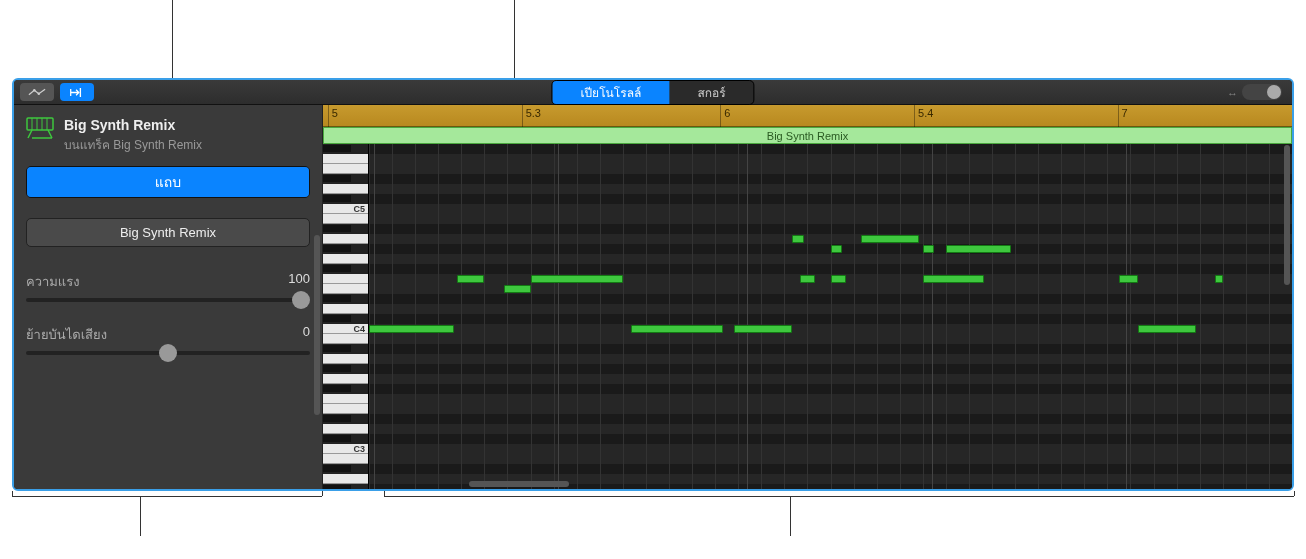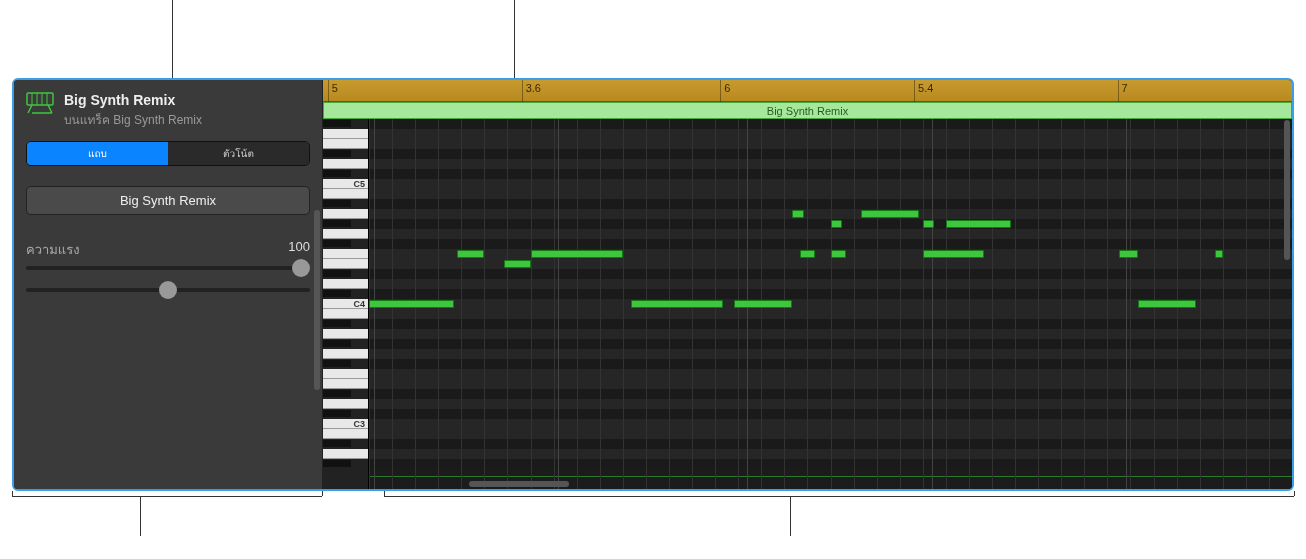--- a/index.html
+++ b/index.html
@@ -109,21 +109,21 @@
   color:#999;font-size:12px;margin-top:2px;
 }
 .seg-ctrl {
   margin:2px 12px 10px;
   display:flex;
   border-radius:5px;
   overflow:hidden;
   border:1px solid #111;
 }
 .seg-btn {
-  flex:1;text-align:center;padding:4px 0;font-size:10px;background:#2a2a2a;color:#ccc;
+  flex:1;text-align:center;padding:4px 0;font-size:14px;background:#2a2a2a;color:#ccc;
 }
 .seg-btn.active{background:#0a84ff;color:#fff;}
 .insp-content {
   padding: 10px 12px 0 12px;
   flex:1;
   overflow:hidden;
 }
 .name-field {
   background:#4a4a4a;
   border-radius:5px;
@@ -237,20 +237,47 @@
 <div class="callout" style="left:12px;top:491px;width:1px;height:5px;"></div>
 <div class="callout" style="left:322px;top:491px;width:1px;height:5px;"></div>
 <div class="callout" style="left:140px;top:496px;width:1px;height:40px;"></div>
 <div class="callout" style="left:384px;top:496px;width:910px;height:1px;"></div>
 <div class="callout" style="left:384px;top:491px;width:1px;height:5px;"></div>
 <div class="callout" style="left:1294px;top:491px;width:1px;height:5px;"></div>
 <div class="callout" style="left:790px;top:496px;width:1px;height:40px;"></div>
 
 <div class="editor-window">
 
+  <div class="header-bar">
+    <div class="tool-btn">
+      <svg viewBox="0 0 20 10" width="18" height="10">
+          <path d="M1 8 L7 3 L12 7 L19 2" stroke="#ccc" stroke-width="1.4" fill="none"></path>
+          <circle cx="7" cy="3" r="1.4" fill="#ccc"></circle>
+          <circle cx="12" cy="7" r="1.4" fill="#ccc"></circle>
+        </svg>
+    </div>
+    <div class="tool-btn active">
+      <svg viewBox="0 0 20 12" width="18" height="11">
+          <path d="M3 2 L3 10 M3 6 L11 6 M9 3 L12 6 L9 9" stroke="#fff" stroke-width="1.4" fill="none"></path>
+          <rect x="13" y="1" width="1.5" height="10" fill="#fff"></rect>
+        </svg>
+    </div>
+
+    <div class="tab-group">
+      <div class="tab-btn active">เปียโนโรลล์</div>
+      <div class="tab-btn">สกอร์</div>
+    </div>
+
+    <div class="zoom-ctrl">
+      <span class="zoom-arrow">↔</span>
+      <div class="zoom-pill">
+        <div class="zoom-knob"></div>
+      </div>
+    </div>
+  </div>
 
   <div class="body-area">
 
     <div class="inspector">
       <div class="track-header">
         <div class="track-icon">
           <svg viewBox="0 0 28 22">
               <rect x="1" y="1" width="26" height="12" rx="1" fill="none" stroke="#3ec73e" stroke-width="1.5"></rect>
               <line x1="6" y1="1" x2="6" y2="13" stroke="#3ec73e"></line>
               <line x1="11" y1="1" x2="11" y2="13" stroke="#3ec73e"></line>
@@ -260,49 +287,52 @@
             </svg>
         </div>
         <div>
           <div class="track-title">Big Synth Remix</div>
           <div class="track-sub">บนแทร็ค Big Synth Remix</div>
         </div>
       </div>
 
       <div class="seg-ctrl">
         <div class="seg-btn active">แถบ</div>
-        <div class="seg-btn">ตัวโน้ต</div>
       </div>
 
       <div class="insp-content">
         <div class="name-field">Big Synth Remix</div>
 
 
         <div class="param-label">
           <span>ความแรง</span>
           <span class="val">100</span>
         </div>
         <div class="slider-track">
           <div class="slider-knob" style="left:calc(100% - 18px);"></div>
         </div>
 
+        <div class="param-label" style="margin-top:22px;">
+          <span>ย้ายบันไดเสียง</span>
+          <span class="val">0</span>
+        </div>
         <div class="slider-track">
           <div class="slider-knob" style="left:calc(50% - 9px);"></div>
         </div>
       </div>
 
       <div class="insp-scroll"></div>
     </div>
 
     <div class="piano-area">
       <div class="ruler" id="ruler">
           <div class="ruler-line" style="left: 0.5%;"></div>
           <div class="ruler-mark" style="left: calc(0.5% + 4px);">5</div>
           <div class="ruler-line" style="left: 20.5%;"></div>
-          <div class="ruler-mark" style="left: calc(20.5% + 4px);">3.6</div>
+          <div class="ruler-mark" style="left: calc(20.5% + 4px);">5.3</div>
           <div class="ruler-line" style="left: 41%;"></div>
           <div class="ruler-mark" style="left: calc(41% + 4px);">6</div>
           <div class="ruler-line" style="left: 61%;"></div>
           <div class="ruler-mark" style="left: calc(61% + 4px);">5.4</div>
           <div class="ruler-line" style="left: 82%;"></div>
           <div class="ruler-mark" style="left: calc(82% + 4px);">7</div>
         </div>
       <div class="region-strip">
         <span>Big Synth Remix</span>
       </div>

